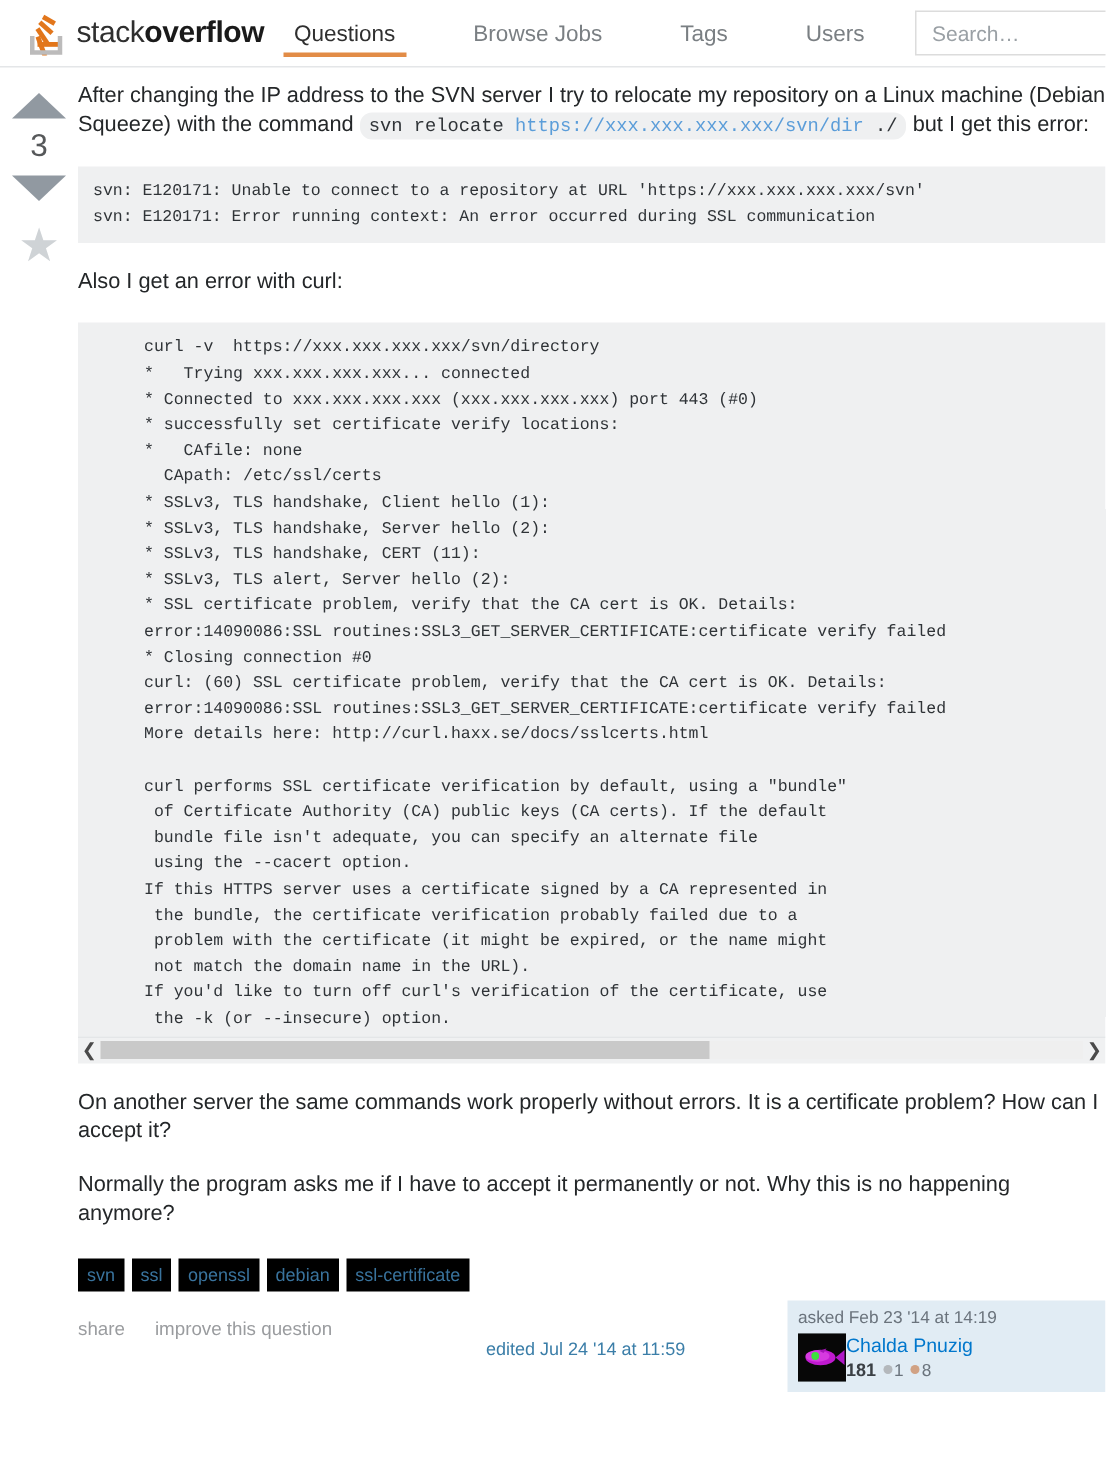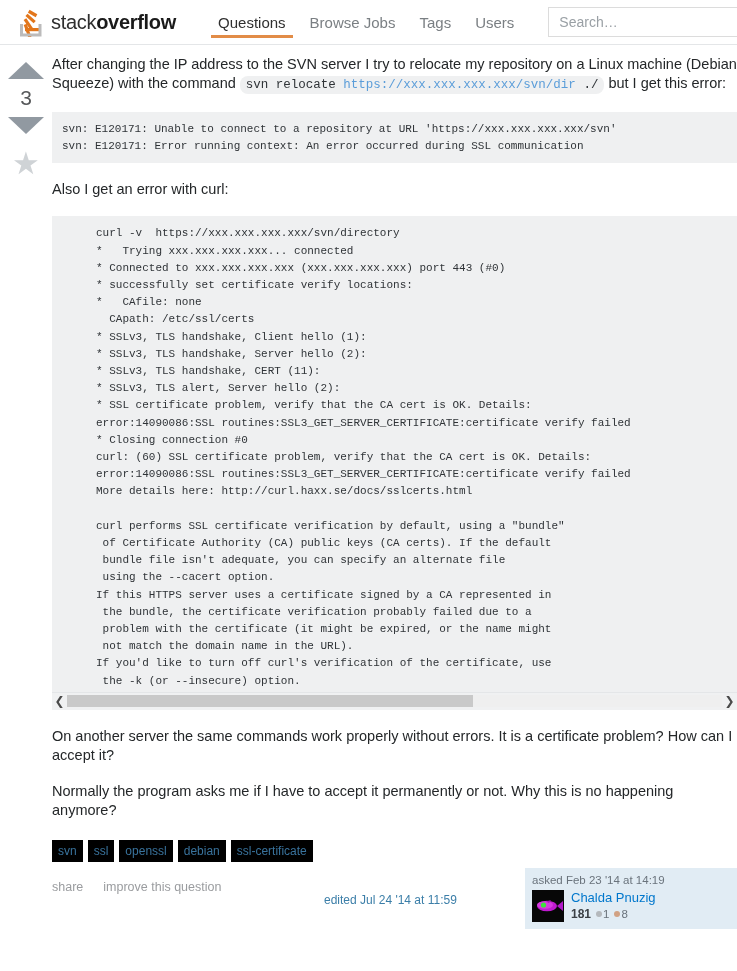--- a/index.html
+++ b/index.html
@@ -19,32 +19,32 @@
     background: #ffffff;
     border-bottom: 1px solid #e4e6e8;
     display: flex;
     align-items: center;
     padding-left: 18px;
   }
   .logo-wrap {
     display: flex;
     align-items: center;
     gap: 7px;
-    margin-right: 30px;
+    margin-right: 8px;
   }
   .logo-icon { width: 26px; height: 30px; position: relative; display: block; }
   .logo-text {
     font-size: 20px;
     letter-spacing: -0.3px;
     color: #2f2f2f;
     white-space: nowrap;
   }
   .logo-text .bold { font-weight: bold; color: #1a1a1a; }
 
-  .nav-links { display: flex; align-items: center; height: 45px; }
+  .nav-links { display: flex; align-items: center; height: 45px; gap: 28px; }
   .nav-link {
     position: relative;
     font-size: 15px;
     color: #7a7f83;
     padding: 0 12px;
     line-height: 45px;
     height: 45px;
     white-space: nowrap;
     cursor: pointer;
     text-decoration: none;
@@ -205,21 +205,21 @@
   .edited-info a { color: #3b7ea8; text-decoration: none; cursor: pointer; }
 
   .usercard {
     position: absolute;
     right: 0; top: -8px;
     width: 212px;
     background: #e1ecf4;
     padding: 6px 7px 7px 7px;
   }
   .usercard .when { font-size: 11.5px; color: #6a737c; margin-bottom: 4px; }
-  .usercard .row { display: flex; gap: 7px; }
+  .usercard .row { display: flex; }
   .avatar {
     width: 32px; height: 32px;
     flex: 0 0 32px;
     background: #050505;
     position: relative;
     overflow: hidden;
   }
   .uinfo { display: flex; flex-direction: column; justify-content: flex-start; }
   .uname {
     font-size: 13px; color: #0077cc;

